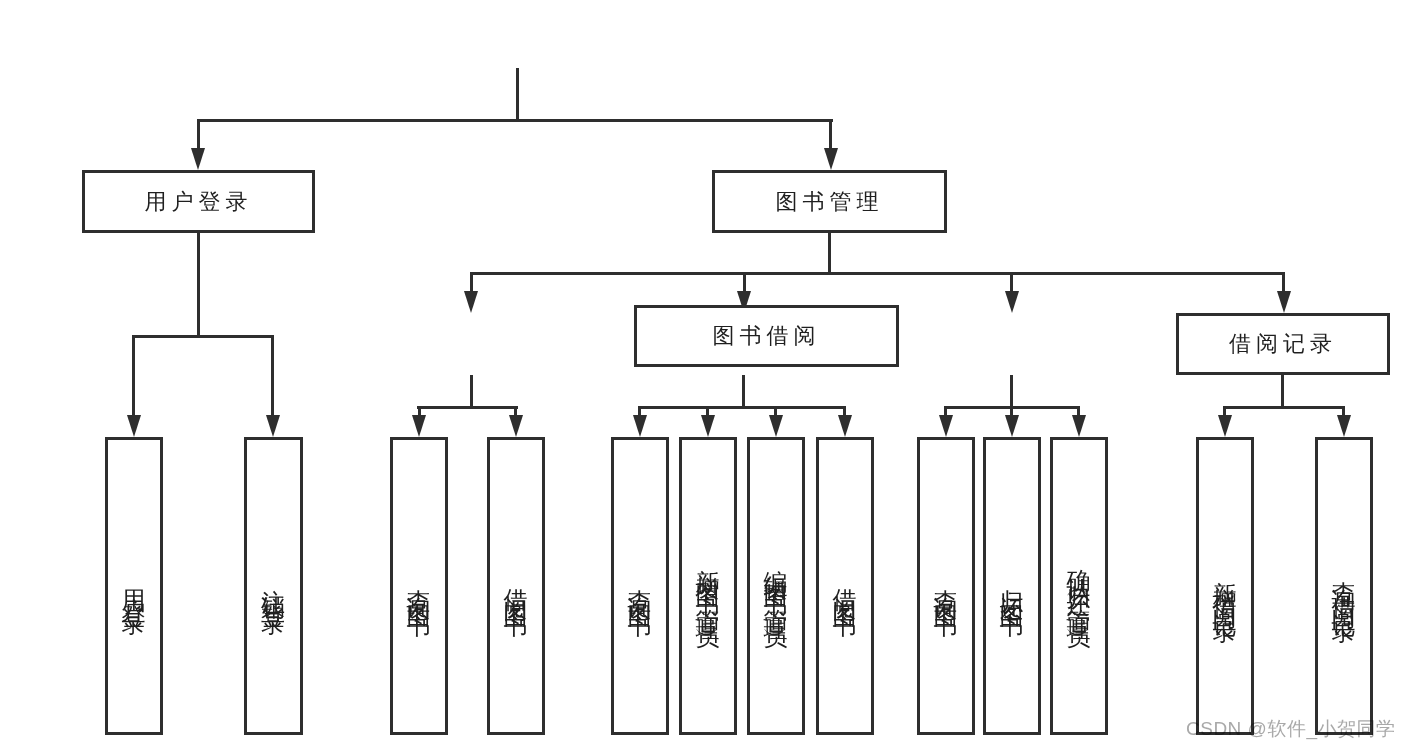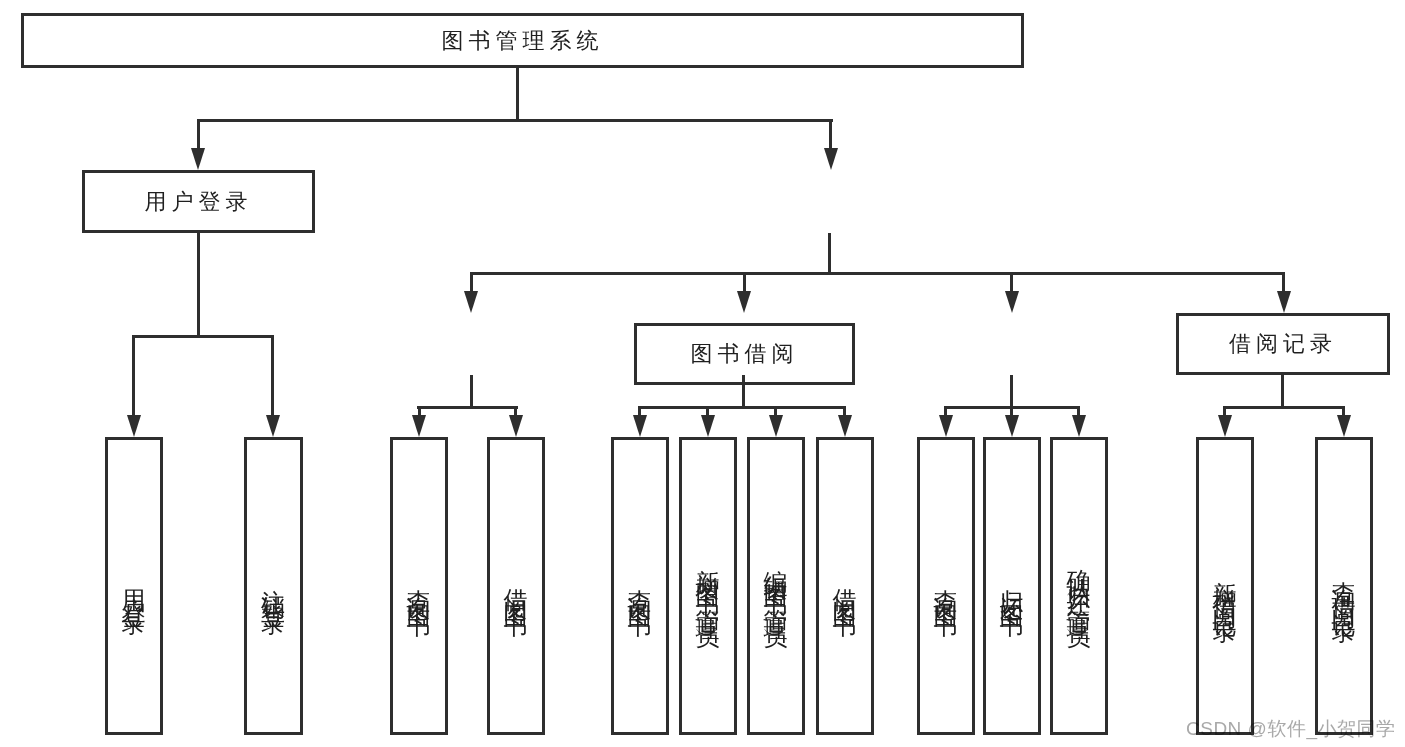--- a/index.html
+++ b/index.html
@@ -44,50 +44,50 @@
     letter-spacing:0.5px;
     z-index:10;
     white-space:nowrap;
   }
 </style>
 </head>
 <body>
 
 <div id="canvas">
 
-  <div class="node" style="left:21px;top:13px;width:1003px;height:55px">图书管理系统</div>
 
   <div class="vl" style="left:516px;top:68px;height:51px"></div>
   <div class="hl" style="left:197px;top:119px;width:636px"></div>
   <div class="vl" style="left:197px;top:119px;height:35px"></div>
   <div class="ar" style="left:191px;top:148px"></div>
   <div class="vl" style="left:829px;top:119px;height:35px"></div>
   <div class="ar" style="left:824px;top:148px"></div>
 
   <div class="node" style="left:82px;top:170px;width:233px;height:63px">用户登录</div>
+  <div class="node" style="left:712px;top:170px;width:235px;height:63px">图书管理</div>
 
   <div class="vl" style="left:197px;top:233px;height:102px"></div>
   <div class="hl" style="left:132px;top:335px;width:142px"></div>
   <div class="vl" style="left:132px;top:335px;height:85px"></div>
   <div class="ar" style="left:127px;top:415px"></div>
   <div class="vl" style="left:271px;top:335px;height:85px"></div>
   <div class="ar" style="left:266px;top:415px"></div>
 
   <div class="vl" style="left:828px;top:233px;height:39px"></div>
   <div class="hl" style="left:470px;top:272px;width:815px"></div>
   <div class="vl" style="left:470px;top:272px;height:25px"></div>
   <div class="ar" style="left:464px;top:291px"></div>
   <div class="vl" style="left:743px;top:272px;height:25px"></div>
   <div class="ar" style="left:737px;top:291px"></div>
   <div class="vl" style="left:1010px;top:272px;height:25px"></div>
   <div class="ar" style="left:1005px;top:291px"></div>
   <div class="vl" style="left:1282px;top:272px;height:25px"></div>
   <div class="ar" style="left:1277px;top:291px"></div>
 
-  <div class="node" style="left:634px;top:323px;width:221px;height:62px">图书借阅</div>
+  <div class="node" style="left:634px;top:305px;width:265px;height:62px">图书借阅</div>
   <div class="node" style="left:1176px;top:313px;width:214px;height:62px">借阅记录</div>
 
   <div class="vl" style="left:470px;top:375px;height:31px"></div>
   <div class="hl" style="left:417px;top:406px;width:101px"></div>
   <div class="vl" style="left:418px;top:406px;height:12px"></div>
   <div class="ar" style="left:412px;top:415px"></div>
   <div class="vl" style="left:514px;top:406px;height:12px"></div>
   <div class="ar" style="left:509px;top:415px"></div>
 
   <div class="vl" style="left:742px;top:375px;height:31px"></div>

